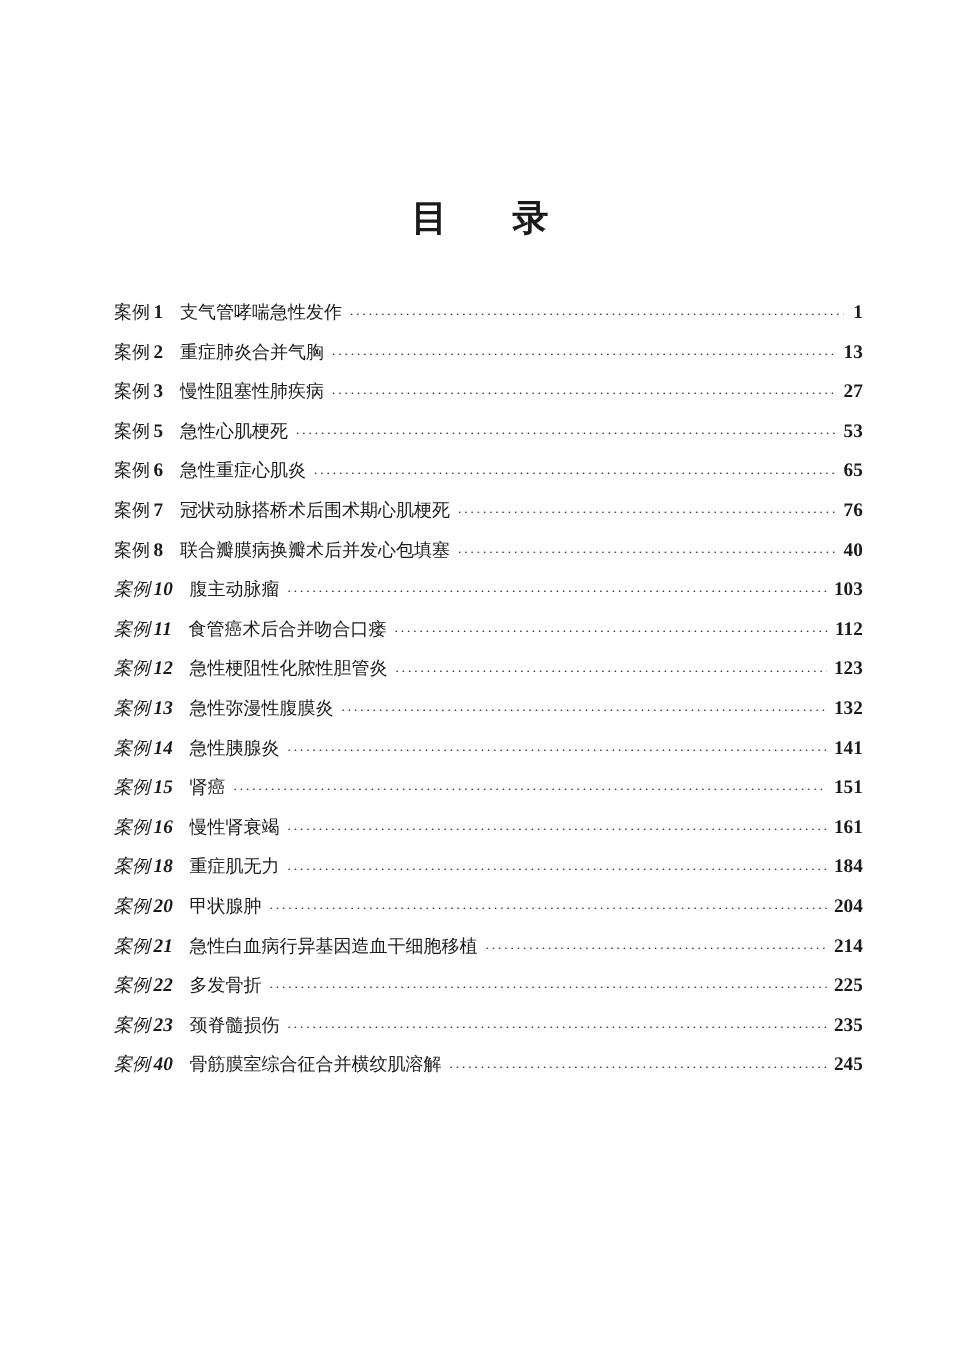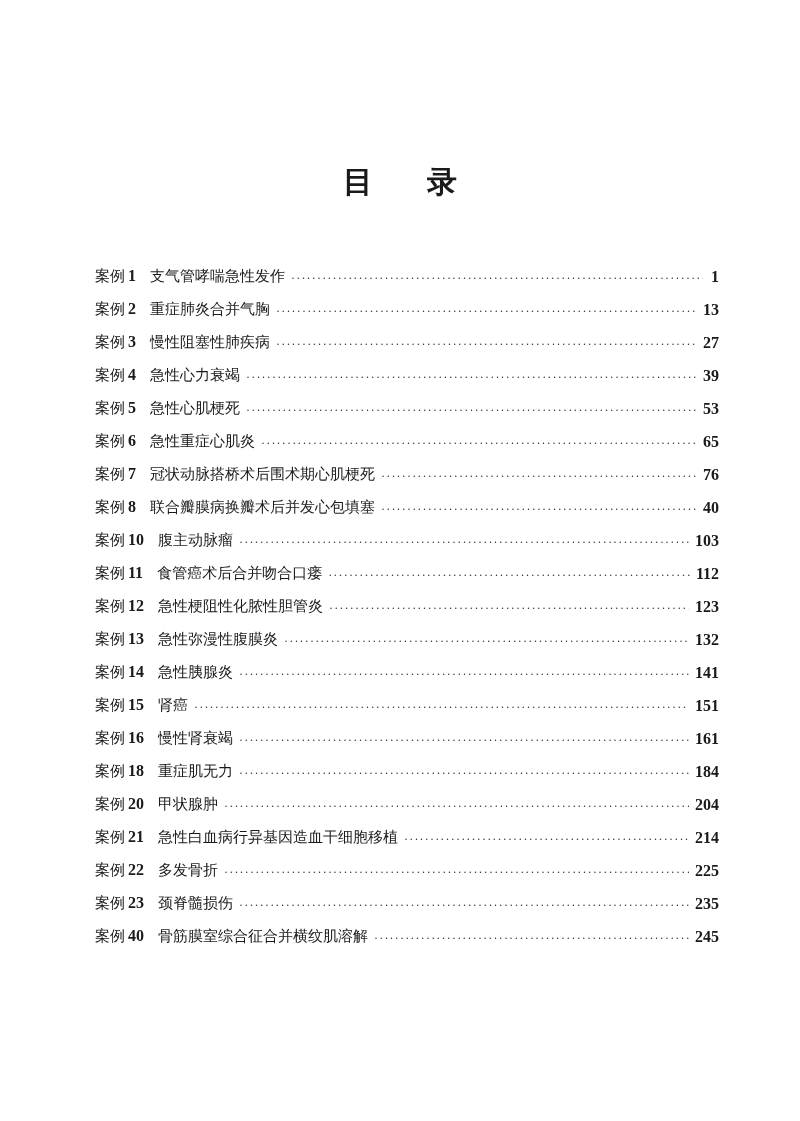--- a/index.html
+++ b/index.html
@@ -26,21 +26,21 @@
       letter-spacing: 0;
       display: flex;
       justify-content: center;
       gap: 54px;
     }
     .page-title span {
       display: inline-block;
     }
     .toc {
       position: absolute;
-      top: 260px;
+      top: 244px;
       left: 95px;
       width: 624px;
     }
     .toc-row {
       position: relative;
       height: 33px;
       display: flex;
       align-items: center;
       font-size: 15px;
       white-space: nowrap;
@@ -85,20 +85,21 @@
       font-size: 16px;
       text-align: right;
       min-width: 10px;
     }
     .label-col {
       display: inline-block;
       width: 62px;
     }
     .toc-row.wide .label-col {
       width: 70px;
+      font-style: italic;
     }
   </style>
 </head>
 <body>
 
 <h1 class="page-title">
   <span>目</span>
   <span>录</span>
 </h1>
 
@@ -129,30 +130,20 @@
         <span>案例</span><span class="num">3</span>
       </span>
     </span>
     <span class="case-title">慢性阻塞性肺疾病</span>
     <span class="leader"></span>
     <span class="page-num">27</span>
   </div>
     <div class="toc-row">
     <span class="label-col">
       <span class="case-label">
-        <span>案例</span><span class="num">4</span>
-      </span>
-    </span>
-    <span class="case-title">急性心力衰竭</span>
-    <span class="leader"></span>
-    <span class="page-num">39</span>
-  </div>
-    <div class="toc-row">
-    <span class="label-col">
-      <span class="case-label">
         <span>案例</span><span class="num">5</span>
       </span>
     </span>
     <span class="case-title">急性心肌梗死</span>
     <span class="leader"></span>
     <span class="page-num">53</span>
   </div>
     <div class="toc-row">
     <span class="label-col">
       <span class="case-label">

